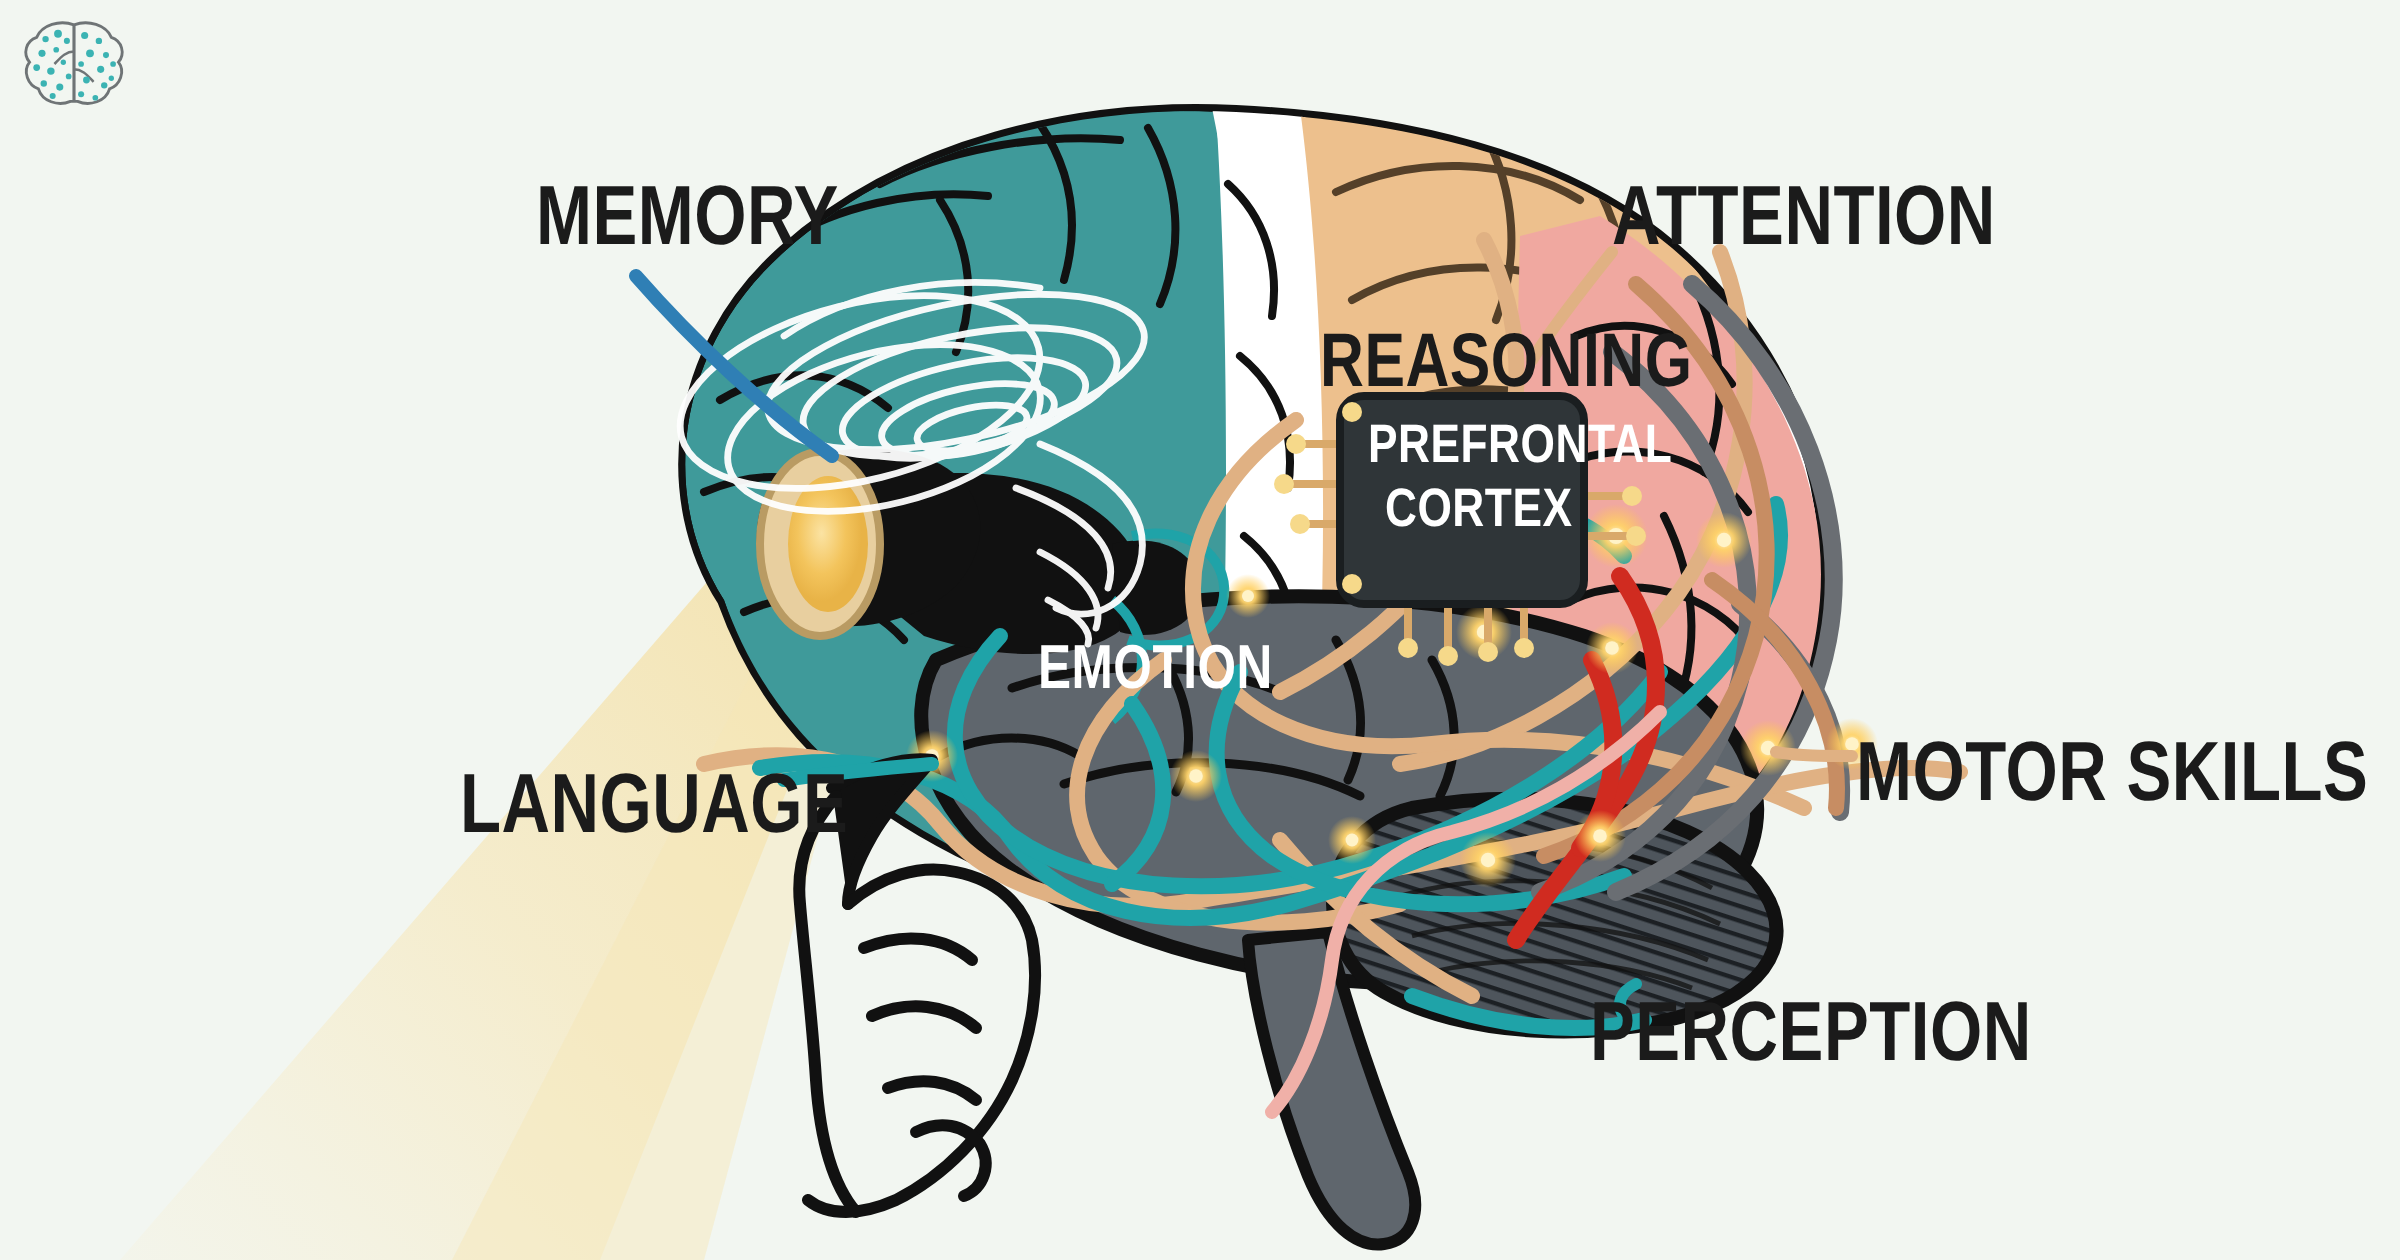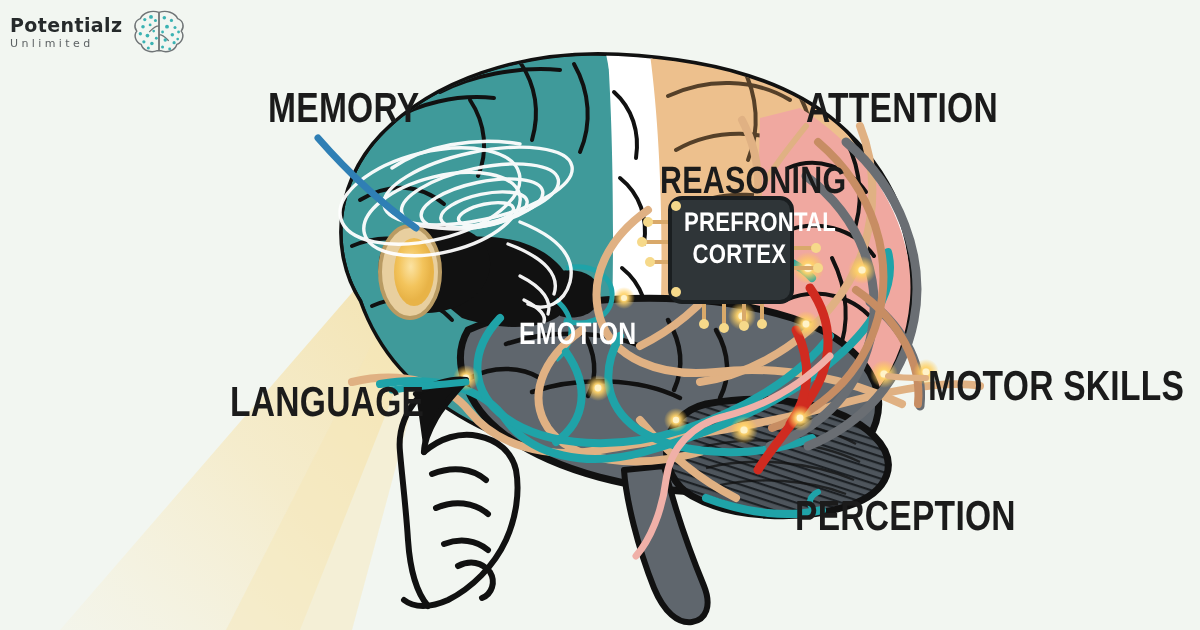--- a/index.html
+++ b/index.html
@@ -352,24 +352,20 @@
     <g fill="none" stroke-linecap="round">
       <path d="M318 138 C346 170 382 204 416 228" stroke="#2f7fb5" stroke-width="7"></path>
       <path d="M392 390 C418 386 444 384 466 382" stroke="#1fa3a8" stroke-width="7"></path>
       <path d="M806 126 C790 146 776 164 766 180" stroke="#e0b183" stroke-width="6"></path>
       <path d="M926 378 C912 378 900 378 888 376" stroke="#e0b183" stroke-width="6"></path>
       <path d="M812 508 C808 502 810 496 818 492" stroke="#1fa3a8" stroke-width="6"></path>
     </g>
   </svg>
 
   <div class="logo">
-    <div class="logo-text">
-      <span class="logo-name">Potentialz</span>
-      <span class="logo-sub">Unlimited</span>
-    </div>
     <svg class="logo-mark" viewBox="0 0 60 54">
       <path d="M30 5 C22 2 12 5 9 12 C3 14 1 21 5 26 C1 31 4 39 10 41
                C12 48 21 51 28 48 L30 48 Z
                M30 5 C38 2 48 5 51 12 C57 14 59 21 55 26 C59 31 56 39 50 41
                C48 48 39 51 32 48 L30 48 Z" fill="none" stroke="#6f7476" stroke-width="1.6"></path>
       <path d="M30 5 V48 M30 20 C25 20 22 24 19 27 M30 30 C35 30 38 34 41 37" fill="none" stroke="#6f7476" stroke-width="1.4"></path>
       <g fill="#3bb3b3">
         <circle cx="14" cy="13" r="1.8"></circle>
           <circle cx="21" cy="10" r="2.2"></circle>
         <circle cx="12" cy="21" r="2"></circle>

